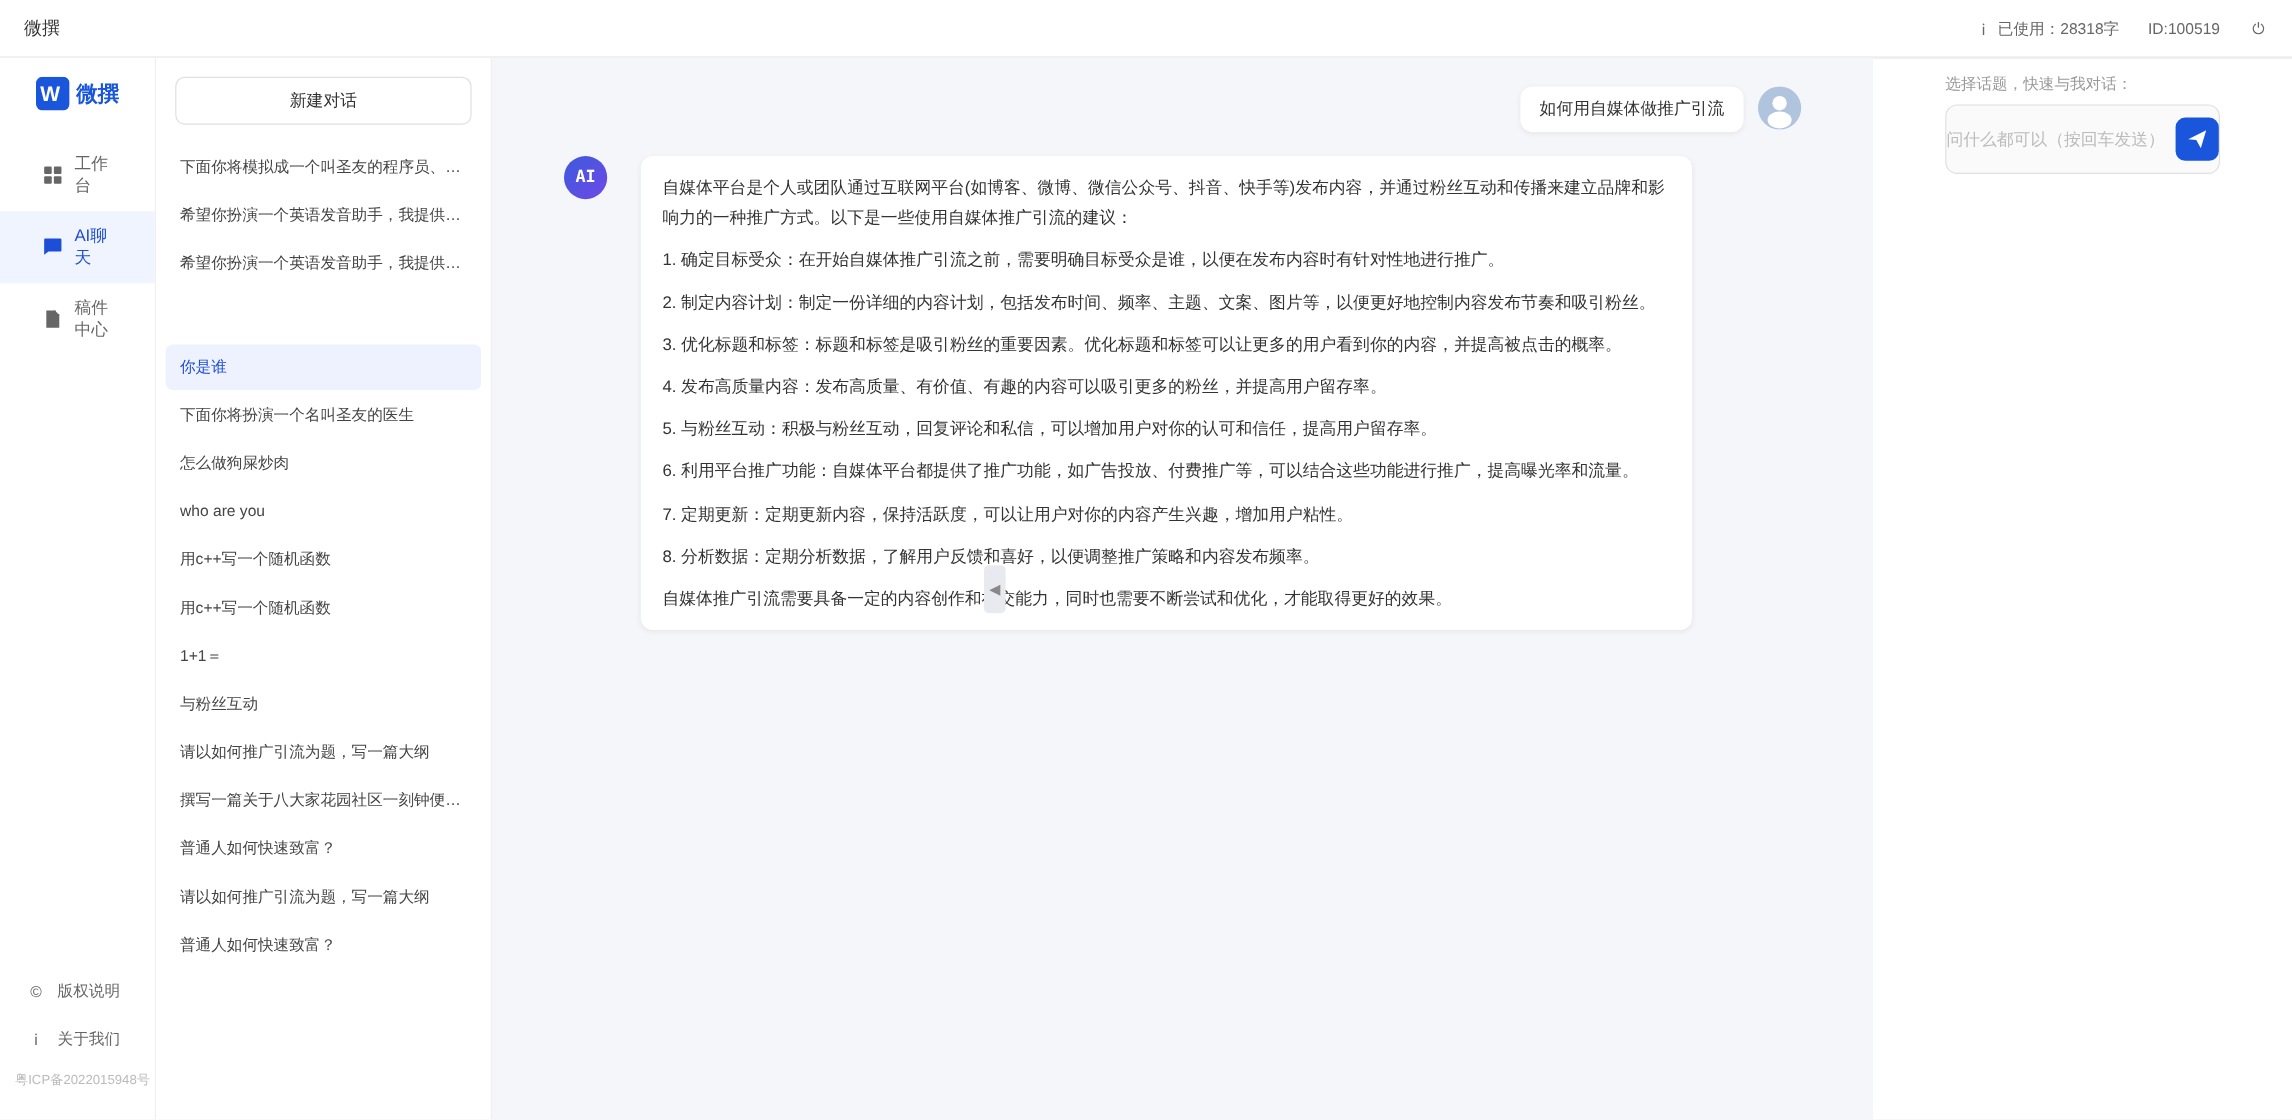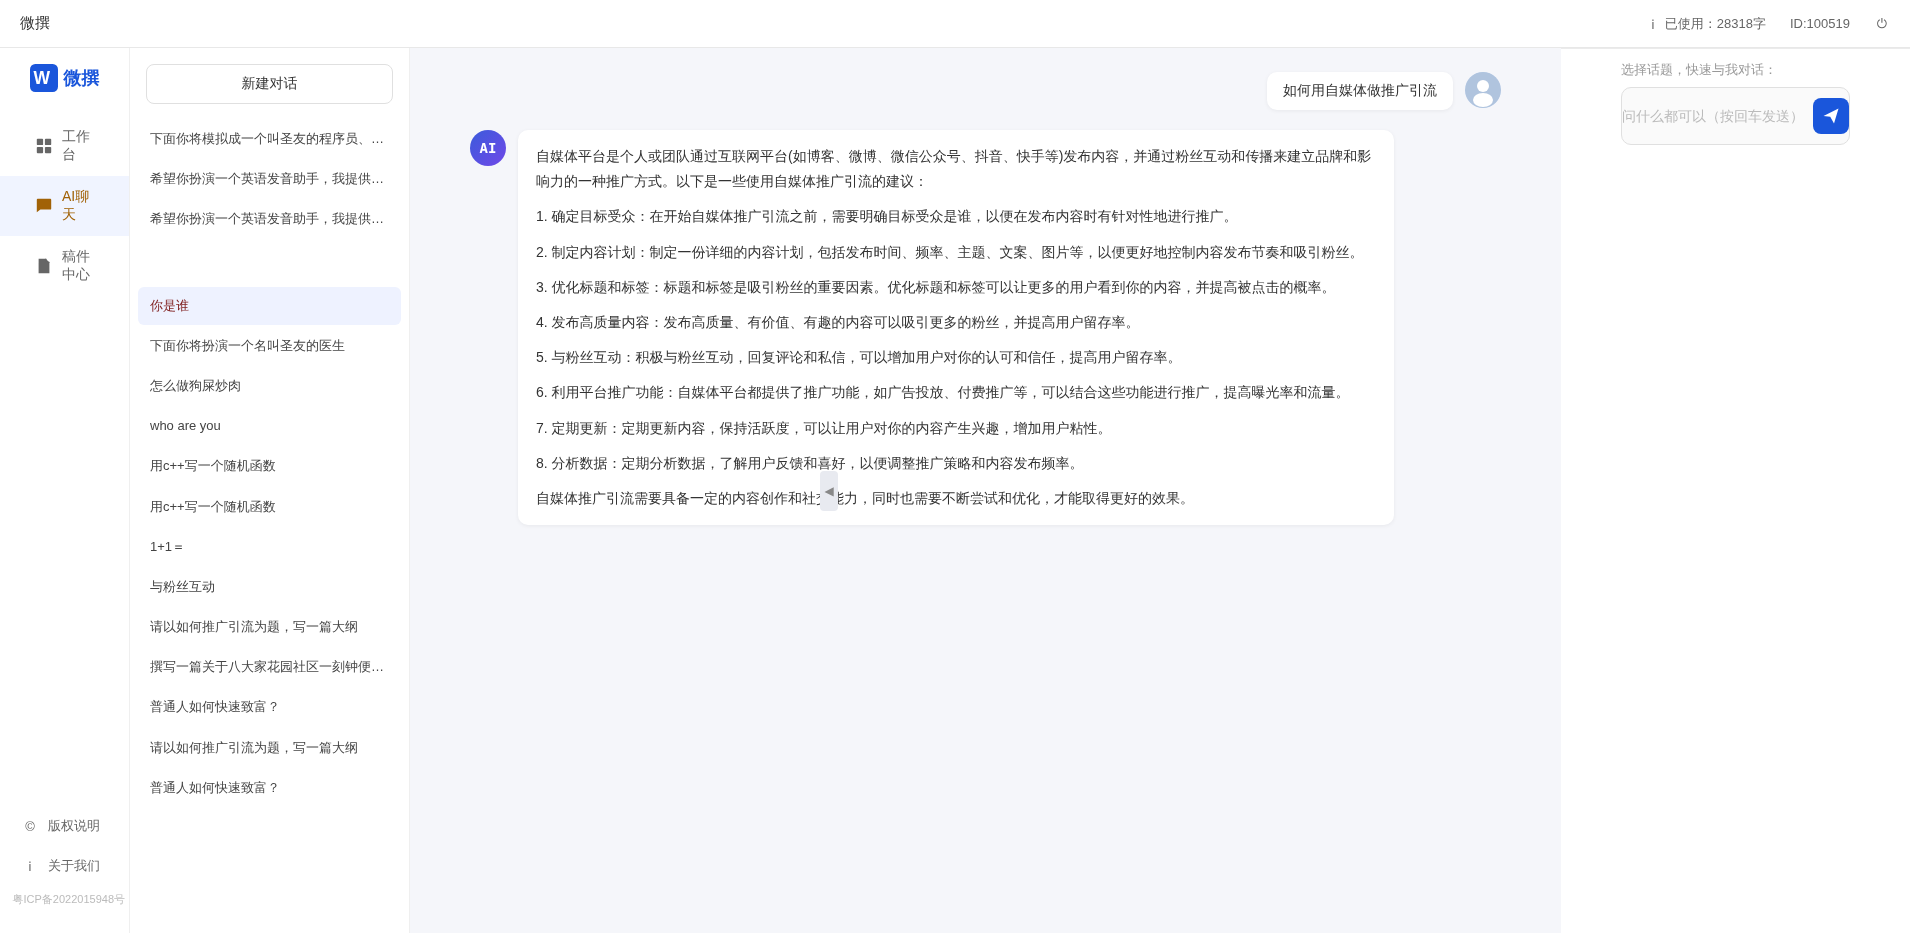--- a/index.html
+++ b/index.html
@@ -16,46 +16,46 @@
     
     .main-layout { display: flex; flex: 1; overflow: hidden; }
 
     
     .sidebar-nav { width: 130px; background: #fff; border-right: 1px solid #efefef; display: flex; flex-direction: column; align-items: center; padding-top: 16px; flex-shrink: 0; }
     .logo-area { display: flex; align-items: center; gap: 6px; padding: 0 0 24px 0; }
     .logo-w { width: 28px; height: 28px; }
     .logo-text { font-size: 18px; font-weight: bold; color: #1a56db; }
     .nav-items { width: 100%; flex: 1; }
     .nav-item { display: flex; align-items: center; gap: 8px; padding: 12px 34px; cursor: pointer; color: #666; font-size: 14px; border-radius: 0; transition: background 0.15s; }
-    .nav-item.active { color: #a16207; background: #f0f4ff; }
+    .nav-item.active { color: #1d4ed8; background: #f0f4ff; }
     .nav-item-icon { width: 20px; height: 20px; display: flex; align-items: center; justify-content: center; flex-shrink: 0; }
     .nav-bottom { padding-bottom: 20px; width: 100%; }
     .nav-bottom-item { display: flex; align-items: center; gap: 8px; padding: 10px 20px; cursor: pointer; color: #666; font-size: 13px; }
     .icp-text { font-size: 11px; color: #bbb; text-align: right; padding: 6px 4px; }
 
     
     .history-panel { width: 280px; background: #fff; border-right: 1px solid #efefef; display: flex; flex-direction: column; flex-shrink: 0; overflow: hidden; }
     .history-new-btn { margin: 16px; padding: 10px 0; background: #fff; border: 1.5px solid #e0e0e0; border-radius: 8px; text-align: center; font-size: 14px; color: #333; cursor: pointer; font-weight: 500; flex-shrink: 0; }
     .history-list { flex: 1; overflow-y: auto; padding: 0 8px 8px; }
     .history-item { padding: 10px 12px; border-radius: 6px; cursor: pointer; color: #444; font-size: 13px; line-height: 1.4; margin-bottom: 2px; white-space: nowrap; overflow: hidden; text-overflow: ellipsis; }
-    .history-item.active { background: #eef2ff; color: #7f1d1d; margin-top: 48px; }
+    .history-item.active { background: #eef2ff; color: #1d4ed8; margin-top: 48px; }
 
     
     .collapse-btn { width: 18px; position: absolute; left: 410px; top: 50%; transform: translateY(-50%); z-index: 20; background: #e8eaf0; border-radius: 4px; height: 40px; display: flex; align-items: center; justify-content: center; cursor: pointer; color: #888; font-size: 12px; }
 
     
     .chat-area { flex: 1; display: flex; flex-direction: row; background: #f5f6fa; overflow: hidden; position: relative; }
     .chat-messages { flex: 1; overflow-y: auto; padding: 24px 60px 16px; display: flex; flex-direction: column; gap: 20px; }
 
     
     .msg-user { display: flex; align-items: flex-start; gap: 12px; flex-direction: row-reverse; }
     .msg-user .avatar { width: 36px; height: 36px; border-radius: 50%; background: #c8d8f0; flex-shrink: 0; overflow: hidden; display: flex; align-items: center; justify-content: center; }
     .msg-user .bubble { background: #fff; border-radius: 10px; padding: 10px 16px; font-size: 14px; color: #333; max-width: 70%; box-shadow: 0 1px 4px rgba(0,0,0,0.06); }
 
-    .msg-ai { display: flex; align-items: flex-start; gap: 12px; }
+    .msg-ai { display: flex; align-items: flex-start; gap: 28px; }
     .msg-ai .bubble { background: #fff; border-radius: 10px; padding: 14px 18px; font-size: 14px; color: #333; max-width: 85%; box-shadow: 0 1px 4px rgba(0,0,0,0.06); line-height: 1.8; }
 
     .ai-avatar-img { width: 36px; height: 36px; border-radius: 50%; background: linear-gradient(135deg, #3b5bdb, #7048e8); display: flex; align-items: center; justify-content: center; }
 
     
     .chat-input-area { background: #fff; border-top: 1px solid #ebebeb; padding: 12px 60px 16px; flex-shrink: 0; }
     .quick-topics { font-size: 13px; color: #999; margin-bottom: 8px; }
     .input-row { display: flex; align-items: center; gap: 10px; border: 1.5px solid #e0e0e0; border-radius: 10px; padding: 10px 0; background: #fafafa; }
     .input-row input { flex: 1; border: none; outline: none; background: transparent; font-size: 14px; color: #333; }
     .input-row input::placeholder { color: #bbb; }

